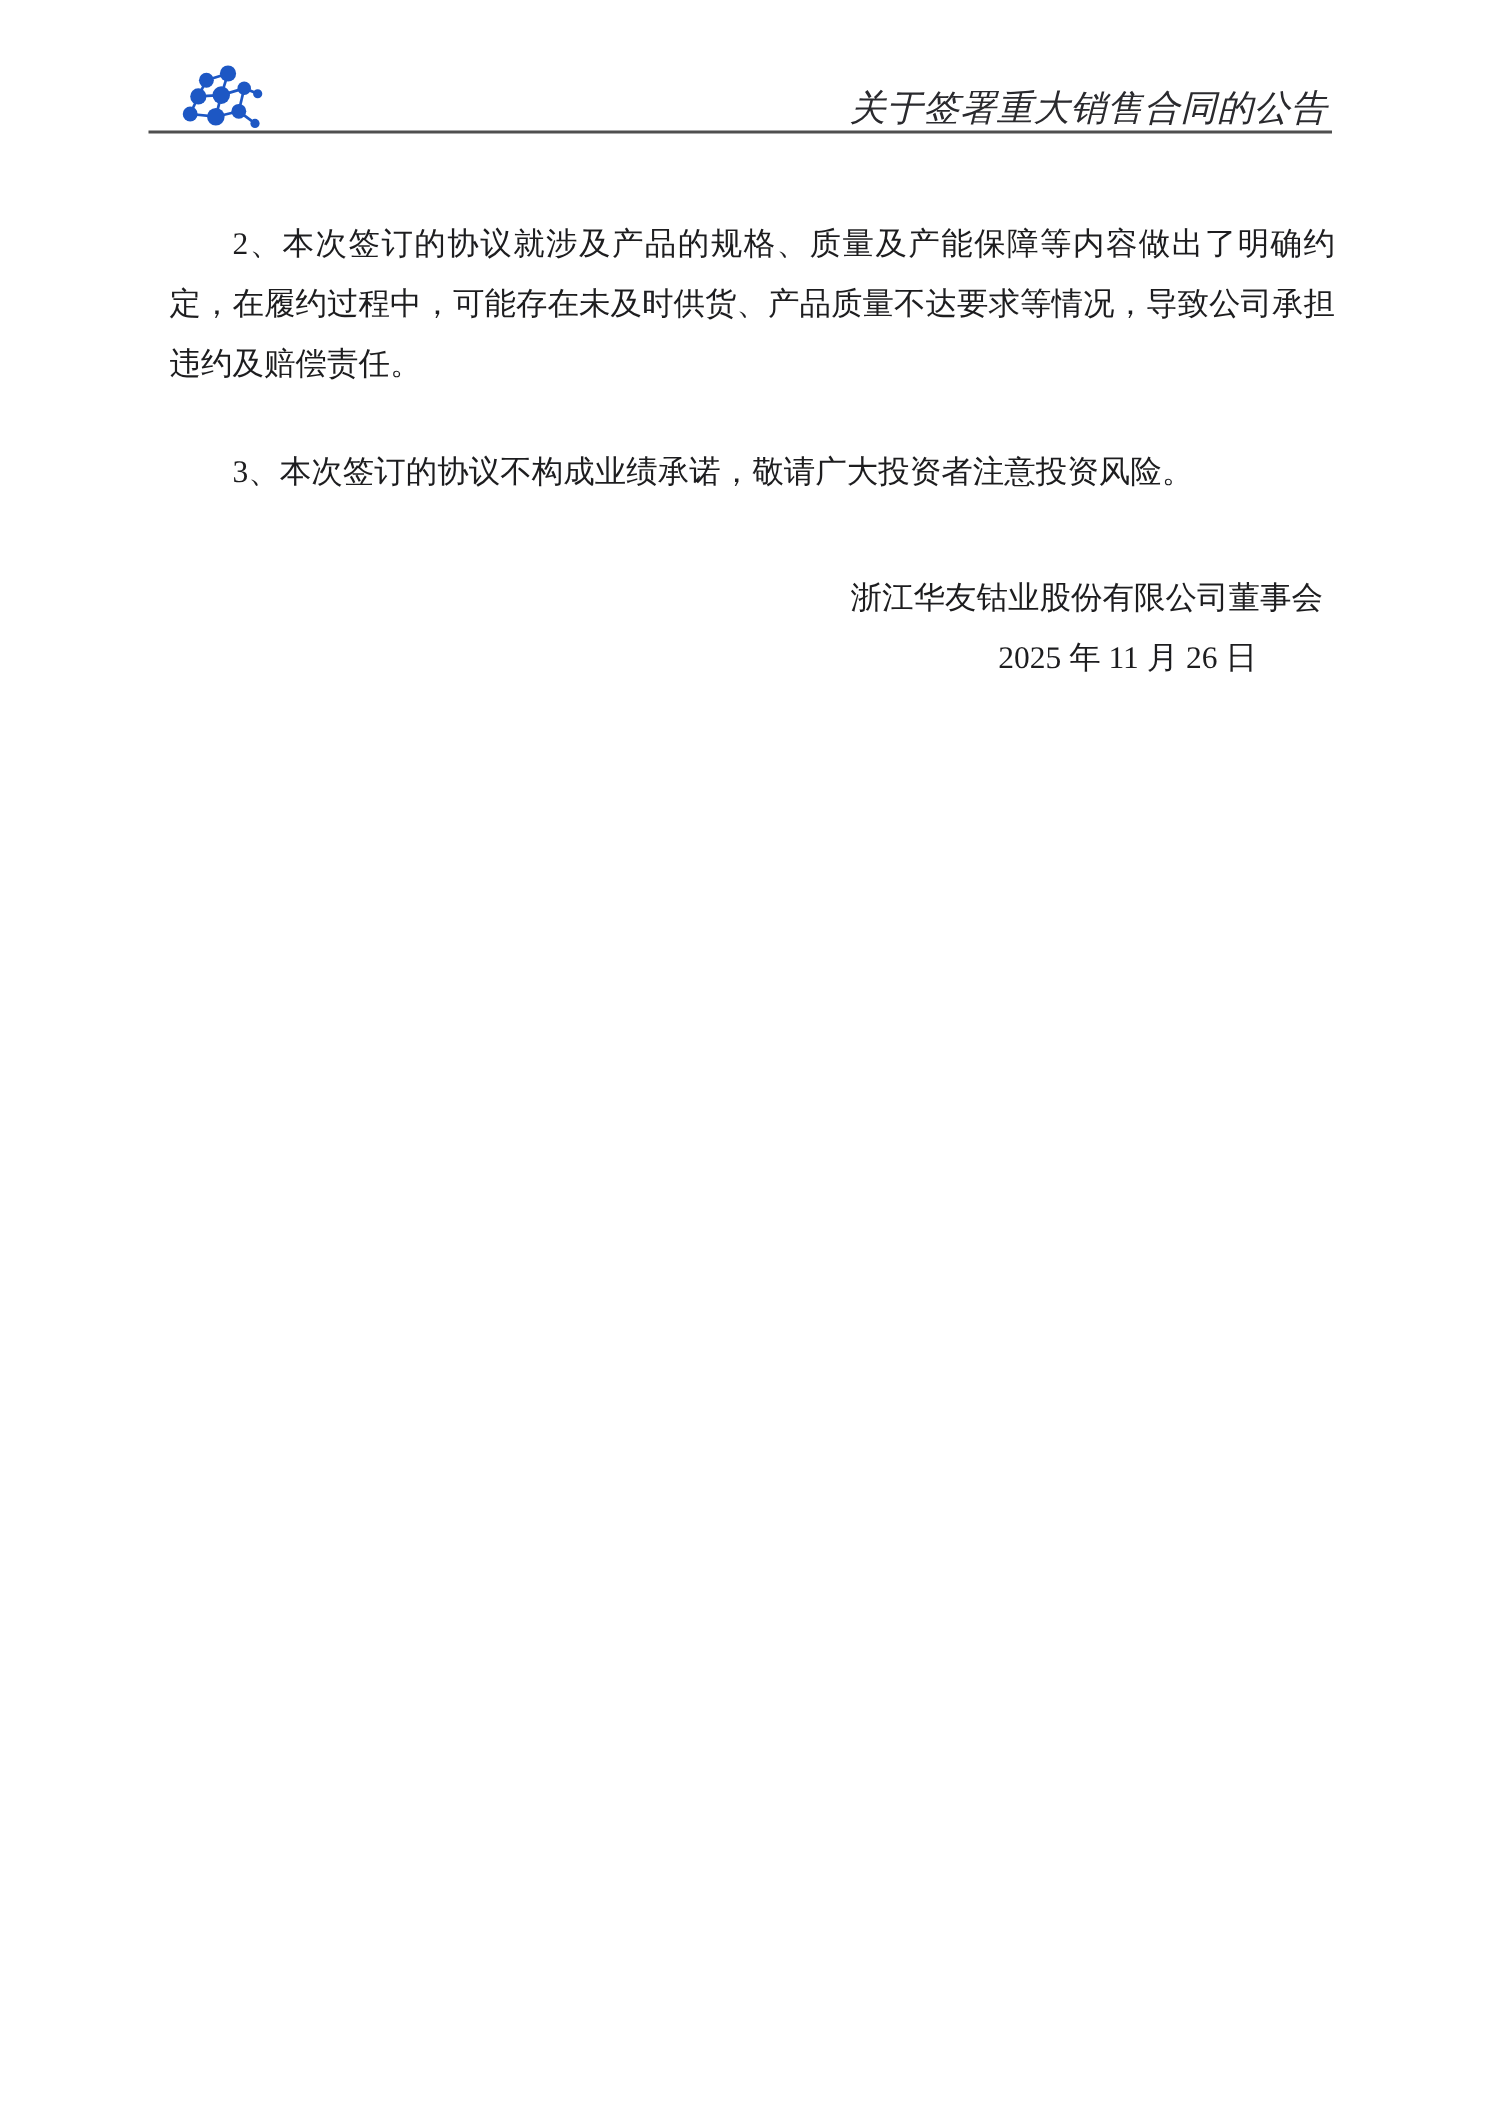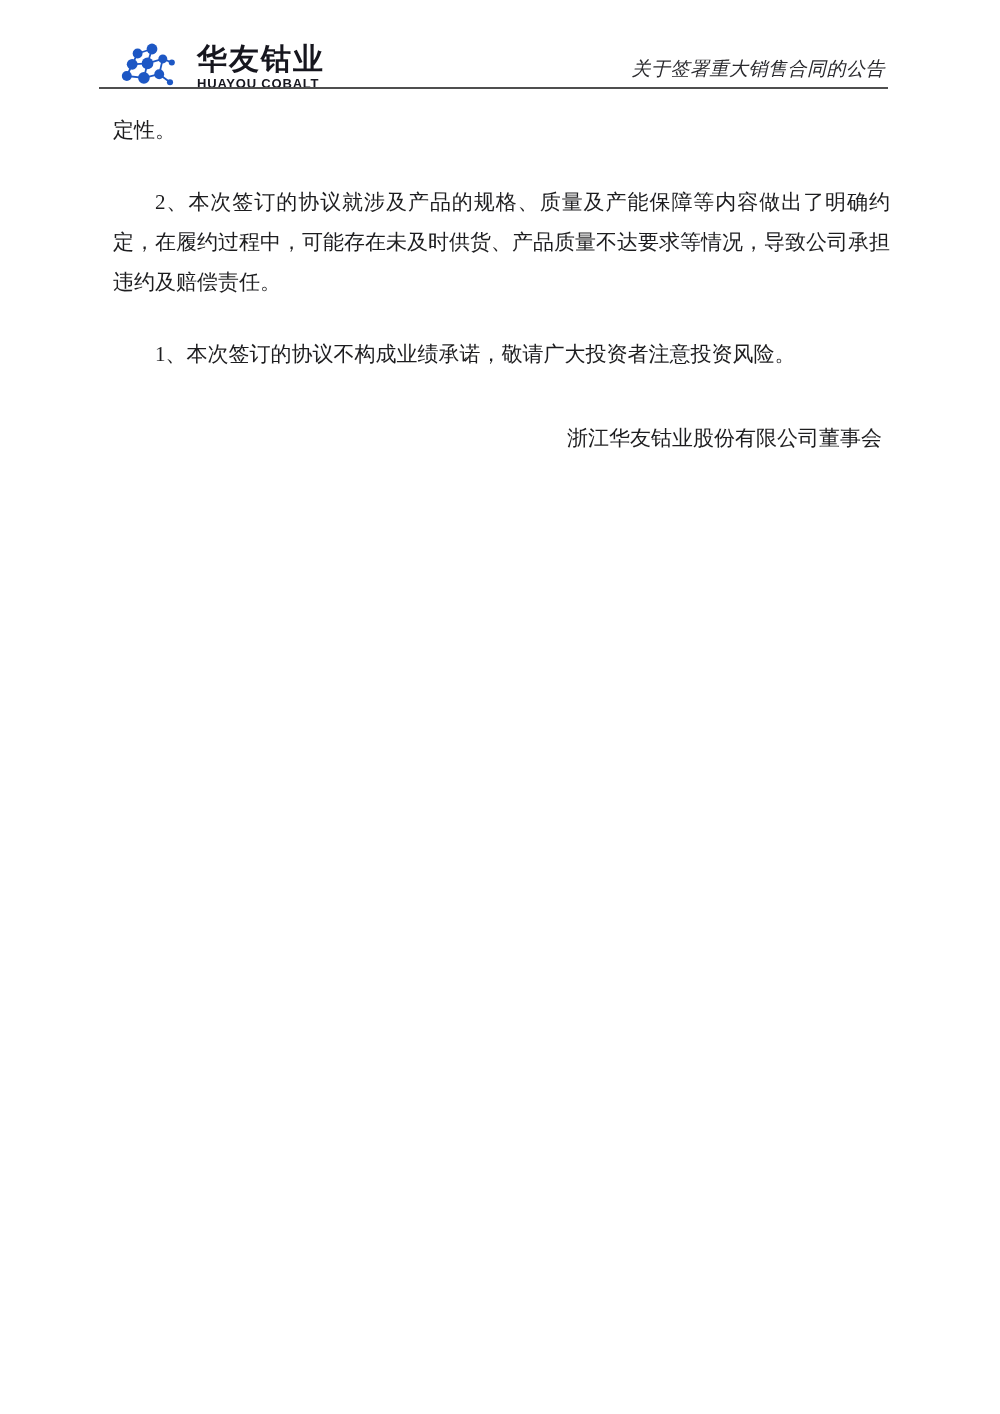--- a/index.html
+++ b/index.html
@@ -45,21 +45,21 @@
     letter-spacing: 0.8px;
     line-height: 1.0;
     margin-top: 3px;
     color: var(--logo-ink, #16161e);
     white-space: nowrap;
   }
   .doc-title {
     position: absolute;
     right: 115px;
     top: 56px;
-    font-size: 19px;
+    font-size: 24px;
     font-style: italic;
     letter-spacing: 0.5px;
     color: #2a2a2e;
     white-space: nowrap;
   }
   .header-rule {
     position: absolute;
     left: 99px;
     width: 789px;
     top: 87px;
@@ -116,33 +116,29 @@
           <circle cx="18" cy="28" r="6"></circle>
           <circle cx="35" cy="27" r="6.5"></circle>
           <circle cx="52" cy="22" r="5"></circle>
           <circle cx="62" cy="26" r="3.4"></circle>
           <circle cx="12" cy="41" r="5.5"></circle>
           <circle cx="31" cy="43" r="6.5"></circle>
           <circle cx="48" cy="39" r="5.5"></circle>
           <circle cx="60" cy="48" r="3.4"></circle>
         </g>
       </svg>
-      <div class="logo-text">
-        <div class="logo-cn">华友钴业</div>
-        <div class="logo-en">HUAYOU COBALT</div>
-      </div>
     </div>
 
     <div class="doc-title">关于签署重大销售合同的公告</div>
     <div class="header-rule"></div>
   </header>
 
   <main class="doc-body">
-    <p class="no-indent">定性。</p>
     <p class="indent">2、本次签订的协议就涉及产品的规格、质量及产能保障等内容做出了明确约定，在履约过程中，可能存在未及时供货、产品质量不达要求等情况，导致公司承担违约及赔偿责任。</p>
-    <p class="indent">1、本次签订的协议不构成业绩承诺，敬请广大投资者注意投资风险。</p>
+    <p class="indent">3、本次签订的协议不构成业绩承诺，敬请广大投资者注意投资风险。</p>
 
     <div class="signature">
       <div class="sig-company">浙江华友钴业股份有限公司董事会</div>
+      <div class="sig-date">2025 年 11 月 26 日</div>
     </div>
   </main>
 
 </div>
 
 </body></html>

